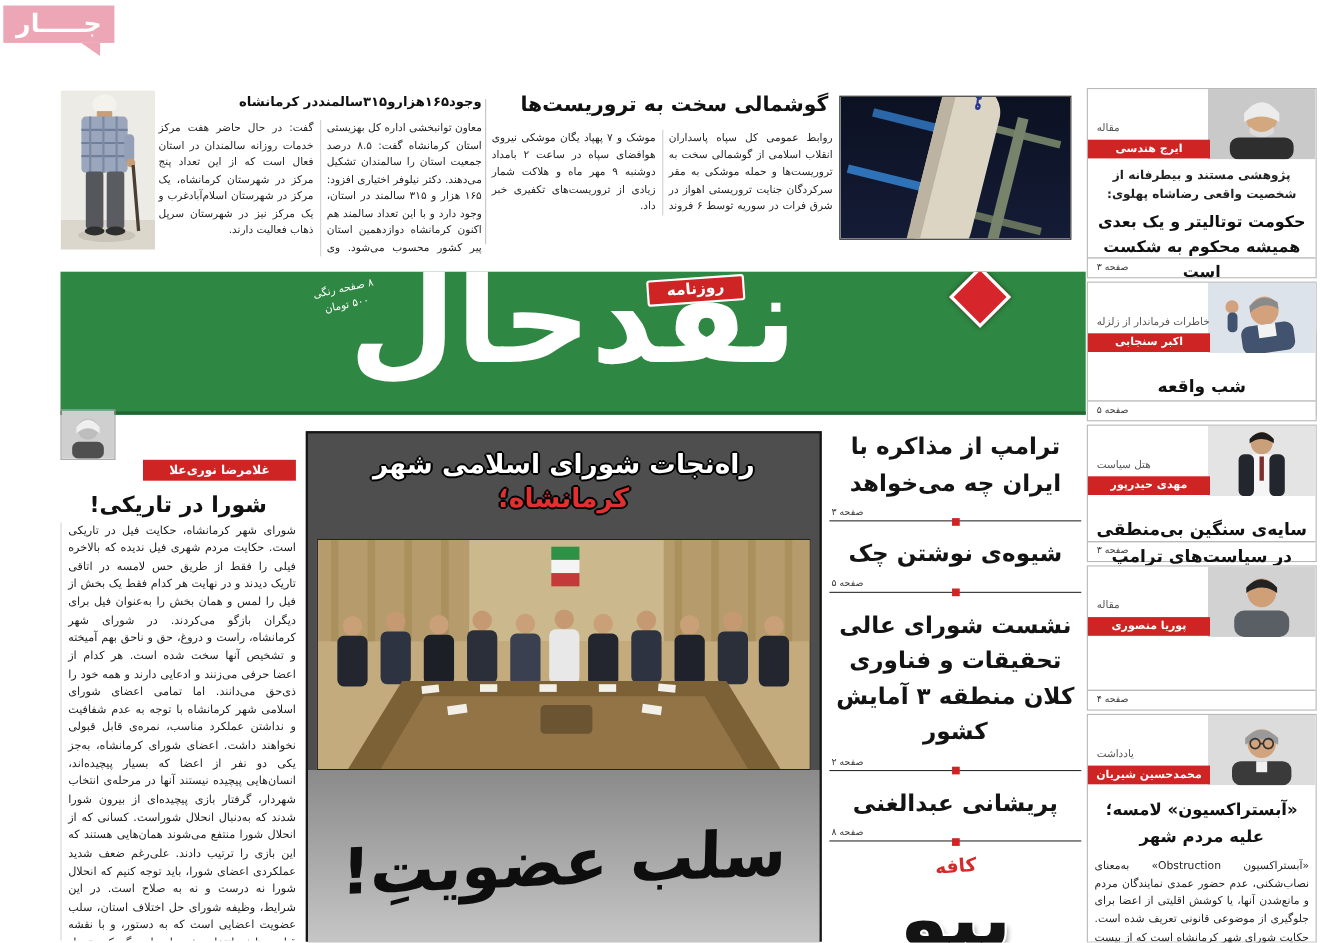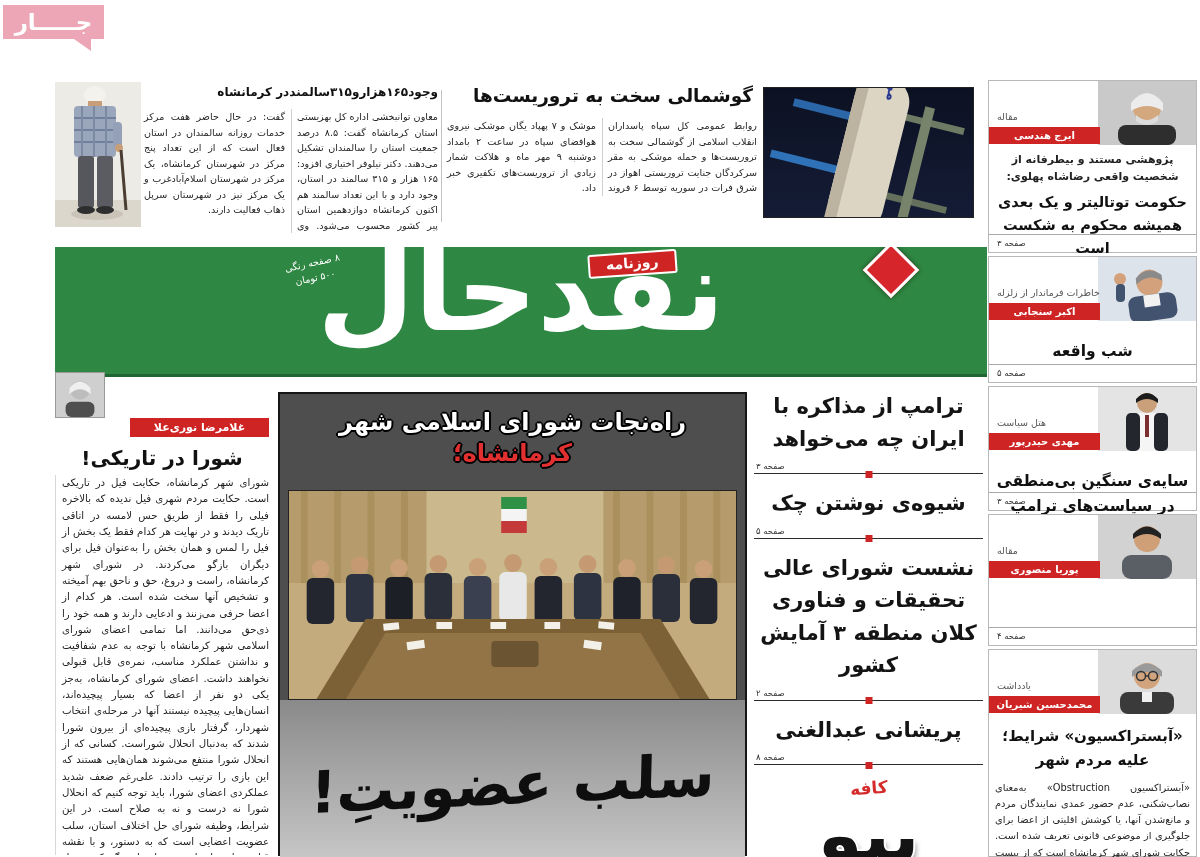--- a/index.html
+++ b/index.html
@@ -393,18 +393,18 @@
         <line x1="47.5" y1="26" x2="50.5" y2="26" stroke="#333" stroke-width="1.5"></line>
         <rect x="22" y="42" width="54" height="22" rx="8" fill="#3a3a3a"></rect>
         <rect x="44" y="42" width="10" height="10" fill="#f0f0f0"></rect>
       </svg>
     </div>
     <div class="sb-label">یادداشت</div>
     <div class="sb-bar">
       <span>محمدحسین شیریان</span>
     </div>
     <div class="sb-content">
-      <div class="sb-head">«آبستراکسیون» شرایط؛ علیه مردم شهر</div>
+      <div class="sb-head">«آبستراکسیون» لامسه؛ علیه مردم شهر</div>
       <div class="sb-body">«آبستراکسیون Obstruction» به‌معنای نصاب‌شکنی، عدم حضور عمدی نمایندگان مردم و مانع‌شدن آنها، یا کوشش اقلیتی از اعضا برای جلوگیری از موضوعی قانونی تعریف شده است. حکایت شورای شهر کرمانشاه است که از بیست سال پیش تاکنون در هر دوره در گروه پرحاشیه‌ترین شوراهای شهر کشور قرار گرفته است. آنها در جلسات علنی هرگز از اینکه علیه مردم وارد عمل شوند پروایی نداشته‌اند.</div>
     </div>
   </div>
 
 </div>
 
 </body></html>

